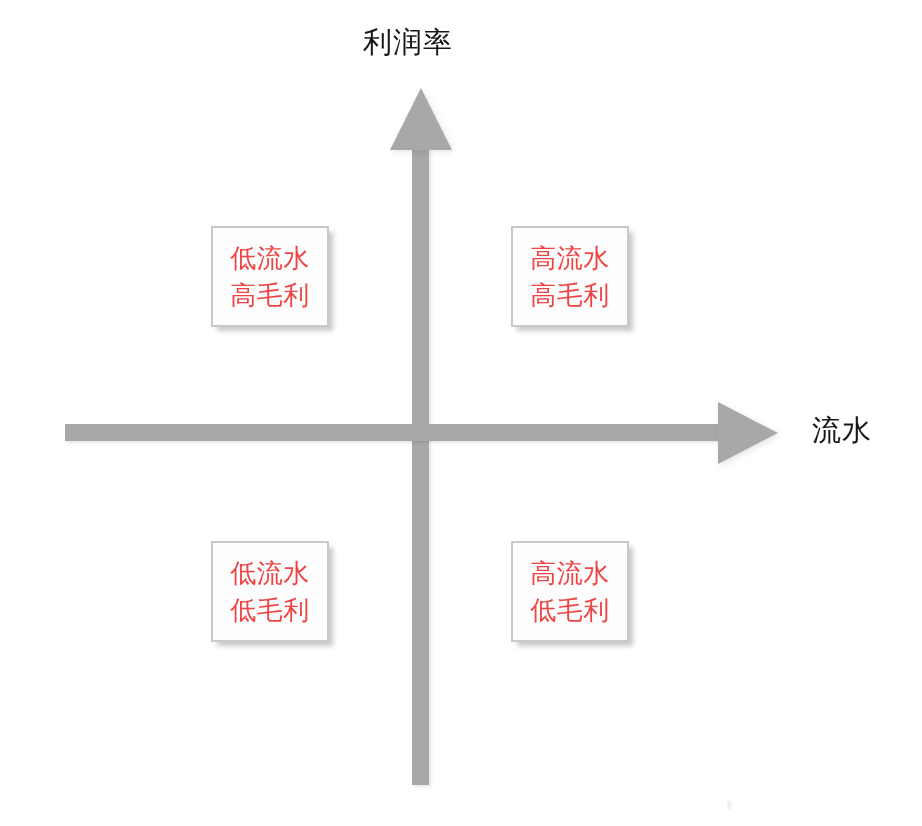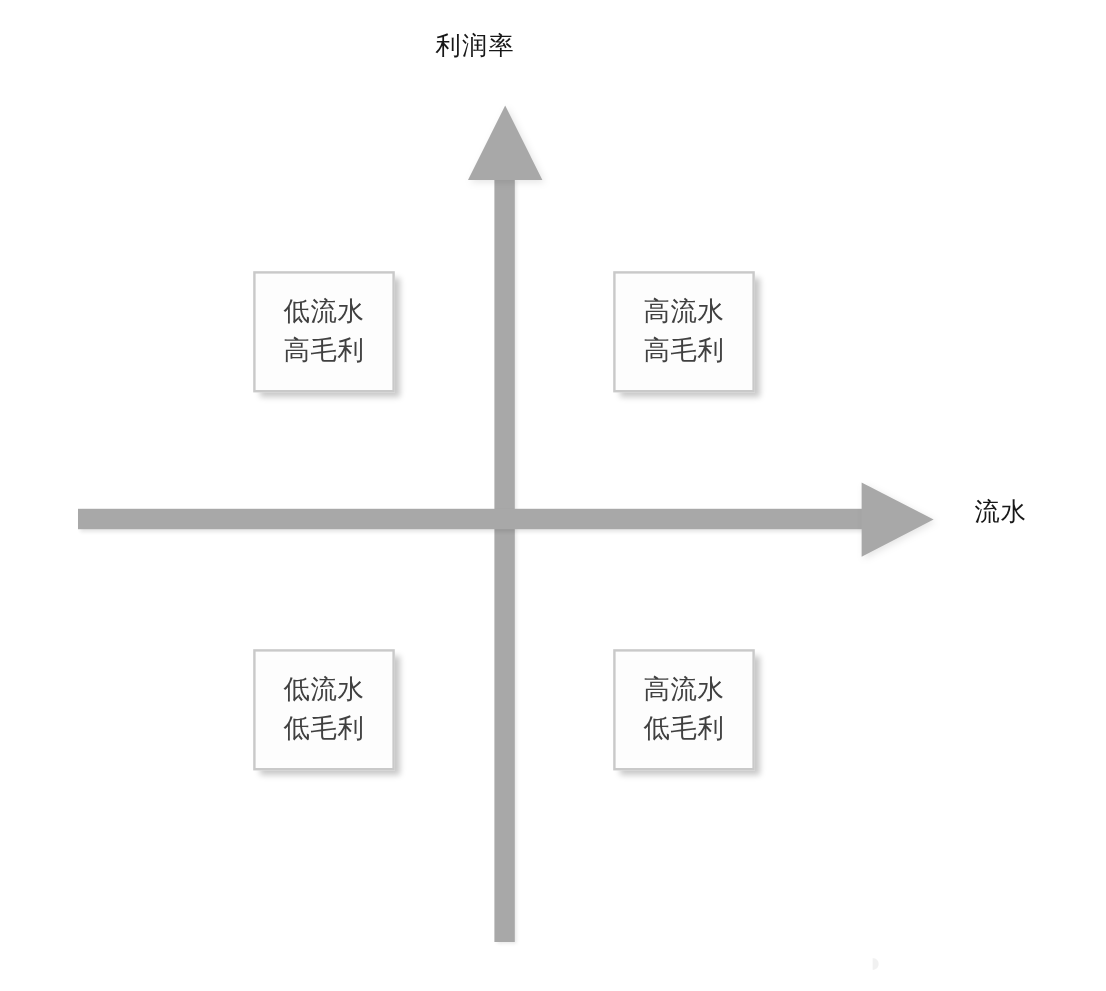--- a/index.html
+++ b/index.html
@@ -62,21 +62,21 @@
     top: 402px;
     border-top: 31px solid transparent;
     border-bottom: 31px solid transparent;
     border-left: 60px solid #a8a8a8;
     filter: drop-shadow(2px 2px 3px rgba(0,0,0,0.10));
   }
 
   
   .axis-title {
     position: absolute;
-    font-size: 21px;
+    font-size: 29px;
     line-height: 1;
     letter-spacing: 1px;
     color: #171717;
     white-space: nowrap;
   }
   .axis-title.y-title {
     left: 363px;
     top: 28px;
   }
   .axis-title.x-title {
@@ -93,24 +93,24 @@
     border: 2px solid #c9c9c9;
     box-shadow: 5px 5px 5px -1px rgba(0,0,0,0.22);
     box-sizing: border-box;
     display: flex;
     flex-direction: column;
     align-items: center;
     justify-content: center;
     gap: 2px;
   }
   .quad-box .line {
-    font-size: 22px;
+    font-size: 26px;
     line-height: 1.33;
     letter-spacing: 0.5px;
-    color: #404040;
+    color: #ef4444;
     white-space: nowrap;
   }
   .q-tl { left: 211px; top: 226px; }
   .q-tr { left: 511px; top: 226px; }
   .q-bl { left: 211px; top: 541px; }
   .q-br { left: 511px; top: 541px; }
 
   
   .watermark {
     position: absolute;

